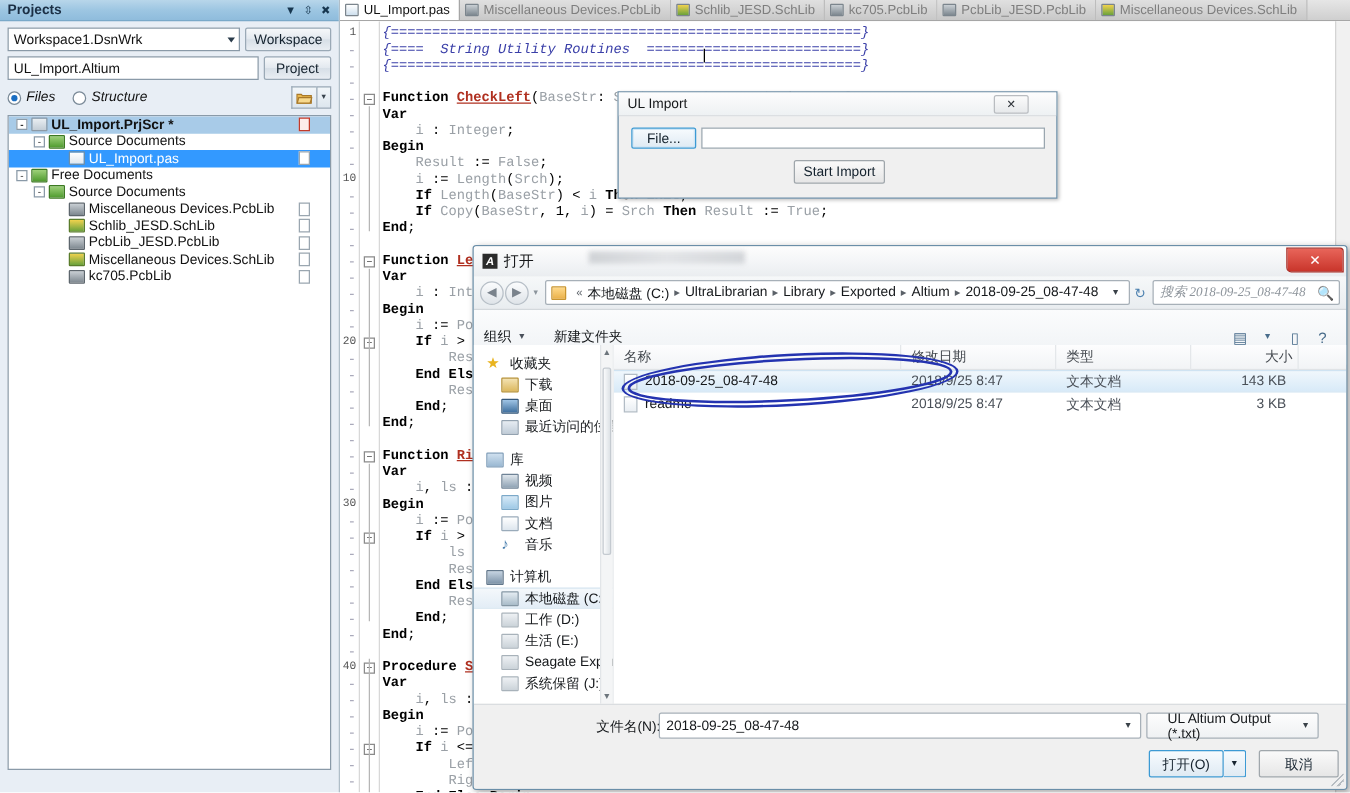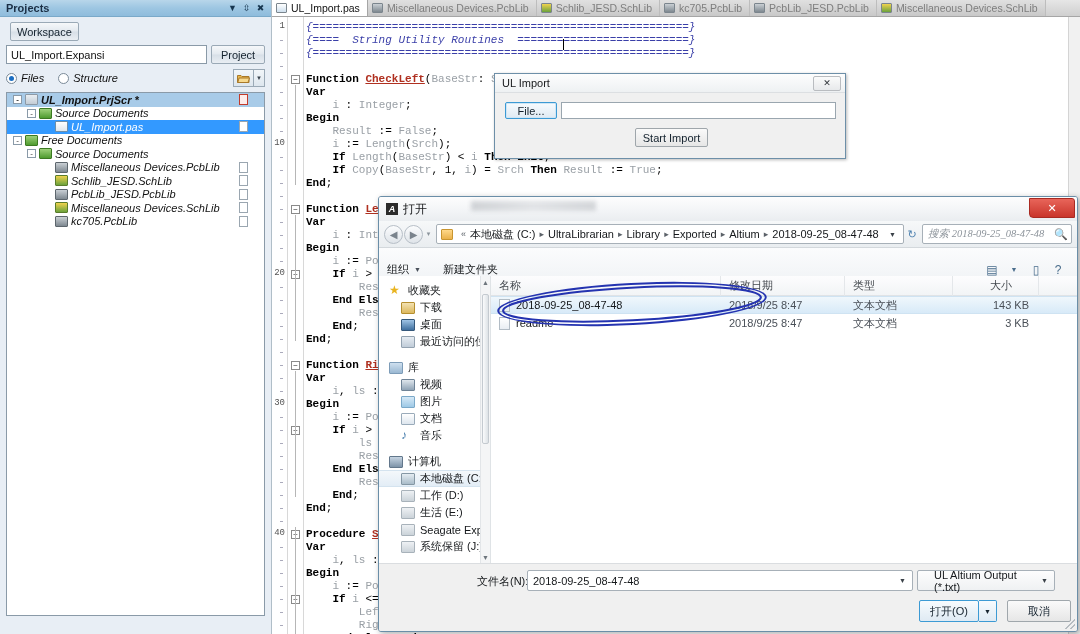--- a/index.html
+++ b/index.html
@@ -123,21 +123,21 @@
     border: 1px solid #6f8fa8; border-radius: 1px;
   }
   .ico-pcb {
     background: linear-gradient(to bottom,#c9cfd4,#7e8890);
     border: 1px solid #5d666d; border-radius: 1px;
   }
   .ico-sch {
     background: linear-gradient(to bottom,#f0d24d,#6ba23c);
     border: 1px solid #5a7c2b; border-radius: 1px;
   }
-  .tree-lbl { flex: 1; overflow: hidden; text-overflow: ellipsis; font-style: italic; }
+  .tree-lbl { flex: 1; overflow: hidden; text-overflow: ellipsis; }
   .right-doc-ico {
     width: 9px; height: 11px; background: #fff;
     border: 1px solid #9aa6b0; margin-right: 16px; flex: none;
   }
   .right-doc-ico.red { border-color: #c23a2a; background: #fdeceb; }
   .tree-indent-1 { padding-left: 6px; }
   .tree-indent-2 { padding-left: 20px; }
   .tree-indent-3 { padding-left: 36px; }
 
   
@@ -214,21 +214,21 @@
 
   
   #ul-import {
     position: absolute; left: 494px; top: 73px; width: 352px; height: 86px;
     background: #f0f0f0;
     border: 1px solid #6d8fa8;
     box-shadow: 1px 1px 3px rgba(0,0,0,.28);
   }
   #ul-import .ttl {
     height: 19px; display: flex; align-items: center;
-    padding: 0 2px 0 7px;
+    padding: 0 20px 0 7px;
     background: linear-gradient(to bottom,#fdfdfd,#eef1f3);
     border-bottom: 1px solid #dcdfe2;
     font-size: 11px; color: #16181a;
   }
   #ul-import .ttl .t { flex: 1; }
   #ul-import .close-x {
     width: 28px; height: 15px; margin-right: 2px;
     border: 1px solid #b9bcc0; border-radius: 2px;
     background: linear-gradient(to bottom,#fbfbfb,#e7e9eb);
     display: flex; align-items: center; justify-content: center;
@@ -406,21 +406,21 @@
     border-bottom: 1px solid #e0e3e6;
   }
   .lh {
     font-size: 11px; color: #44494f; padding-left: 8px;
     border-right: 1px solid #e4e7ea; height: 20px;
     display: flex; align-items: center;
   }
   .lh.c1 { width: 230px; }
   .lh.c2 { width: 124px; }
   .lh.c3 { width: 108px; }
-  .lh.c4 { width: 86px; justify-content: flex-end; padding-right: 26px; }
+  .lh.c4 { width: 86px; justify-content: flex-end; padding-right: 4px; }
   .lrow {
     height: 18px; display: flex; align-items: center; font-size: 11px; color: #15181b;
   }
   .lrow.selected {
     background: linear-gradient(to bottom,#f0f7fc,#d8eaf8);
     border-top: 1px solid #cfe3f2; border-bottom: 1px solid #cfe3f2;
   }
   .lc { height: 18px; display: flex; align-items: center; }
   .lc.c1 { width: 230px; padding-left: 8px; }
   .lc.c2 { width: 124px; padding-left: 8px; color: #4a5058; }
@@ -498,26 +498,30 @@
   <div id="projects-panel">
     <div class="panel-title-bar">
       <div class="ptitle">Projects</div>
       <div class="ctrl">▼</div>
       <div class="ctrl">⇳</div>
       <div class="ctrl">✖</div>
     </div>
 
     <div class="panel-body">
       <div class="row-combo">
+        <div class="combo">
+          <span>Workspace1.DsnWrk</span>
+          <span class="arrow"></span>
+        </div>
         <div class="btn-sm">Workspace</div>
       </div>
 
       <div class="row-combo">
         <div class="combo">
-          <span>UL_Import.Expansi</span>
+          <span>UL_Import.Altium</span>
         </div>
         <div class="btn-sm">Project</div>
       </div>
 
       <div class="row-radios">
         <div class="radio-wrap">
           <span class="radio on"></span>
           <span class="radio-label">Files</span>
         </div>
         <div class="radio-wrap">

